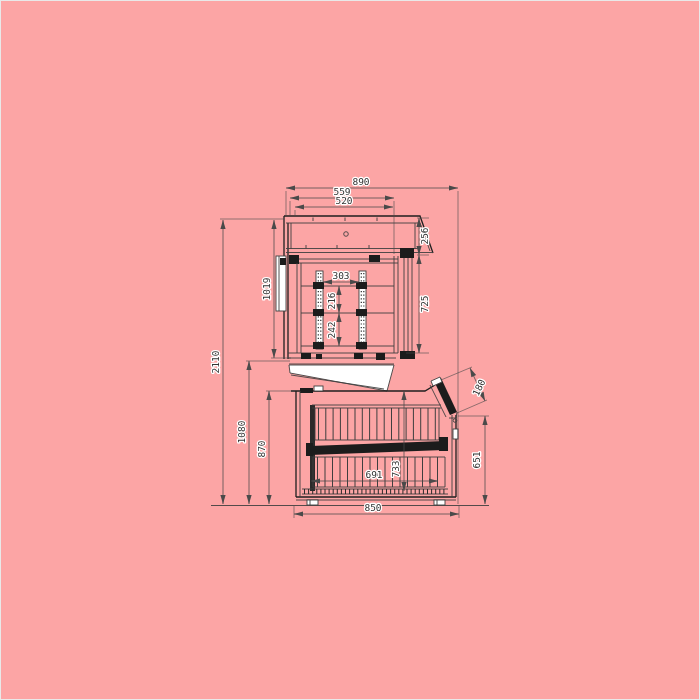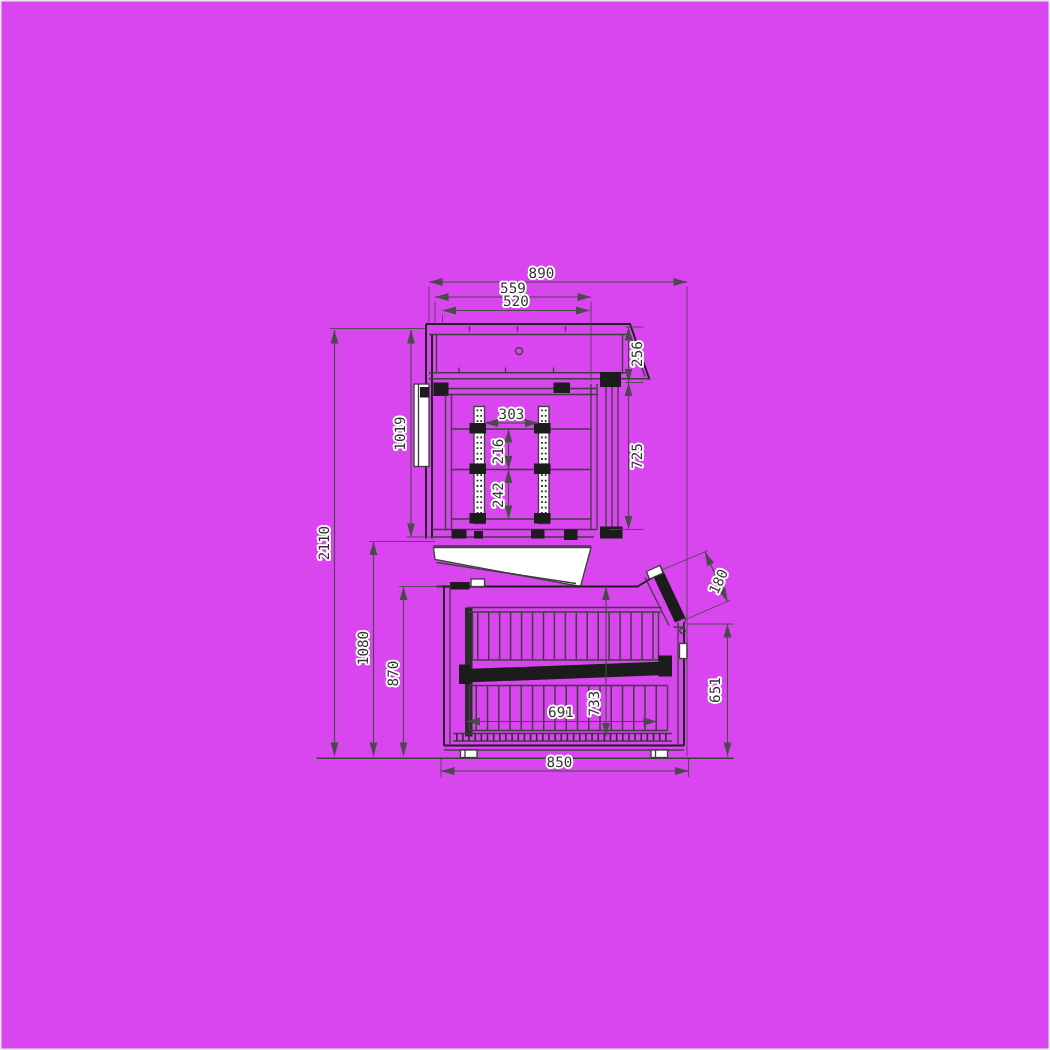--- a/index.html
+++ b/index.html
@@ -1,16 +1,16 @@
 <!DOCTYPE html>
 <html><head>
 <meta charset="utf-8">
 <style>
   html,body{margin:0;padding:0;background:#fff;}
-  .frame{width:700px;height:700px;box-sizing:border-box;border:1px solid #e9e9e9;background:#d946ef;position:relative;font-family:"DejaVu Sans Mono",monospace;}
+  .frame{width:700px;height:700px;box-sizing:border-box;border:1px solid #e9e9e9;background:#fca5a5;position:relative;font-family:"DejaVu Sans Mono",monospace;}
   svg{display:block;}
   .ln{stroke:#3f3f3f;stroke-width:0.9;fill:none;stroke-linecap:butt;}
   .hv{stroke:#1f1f1f;stroke-width:1.3;fill:none;}
   .dk{fill:#1c1c1c;stroke:none;}
   .wt{fill:#fff;stroke:#3f3f3f;stroke-width:0.9;}
   .dim{stroke:#4a4a4a;stroke-width:0.75;fill:none;}
   .ext{stroke:#4a4a4a;stroke-width:0.6;fill:none;}
   .dot{stroke:#2a2a2a;stroke-width:1.2;stroke-dasharray:1.2 2.4;fill:none;}
   .bars-u{stroke:#3f3f3f;stroke-width:32;stroke-dasharray:1 6.3;fill:none;}
   .bars-l{stroke:#3f3f3f;stroke-width:30;stroke-dasharray:1 6.5;fill:none;}

